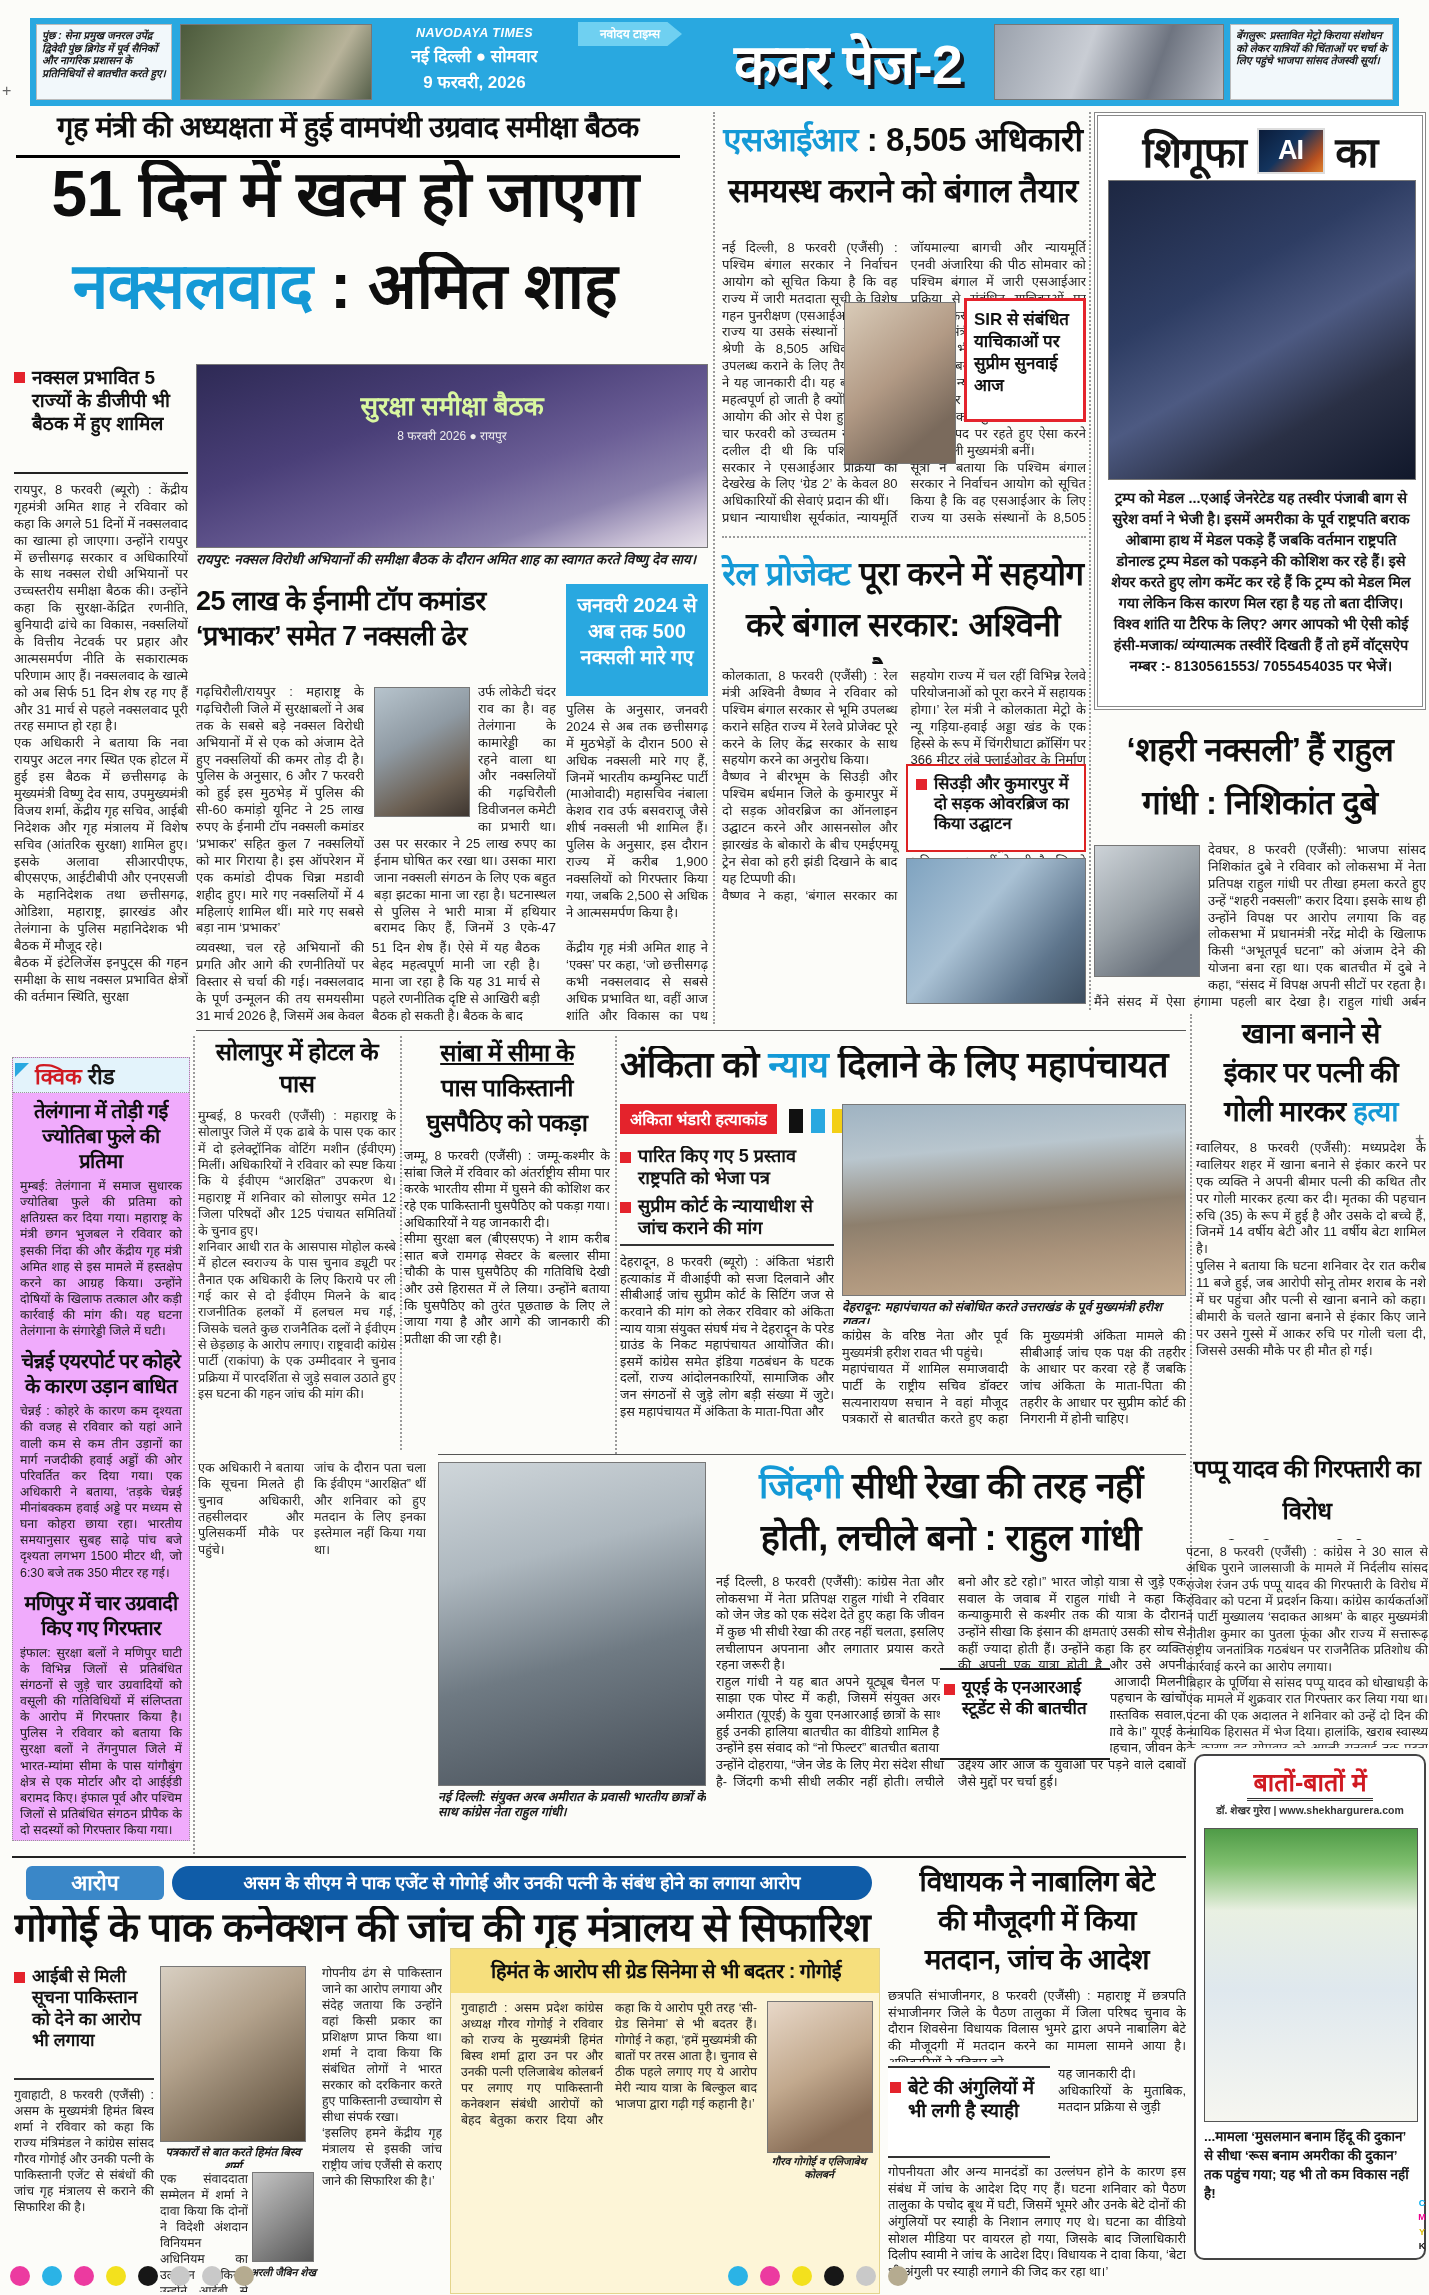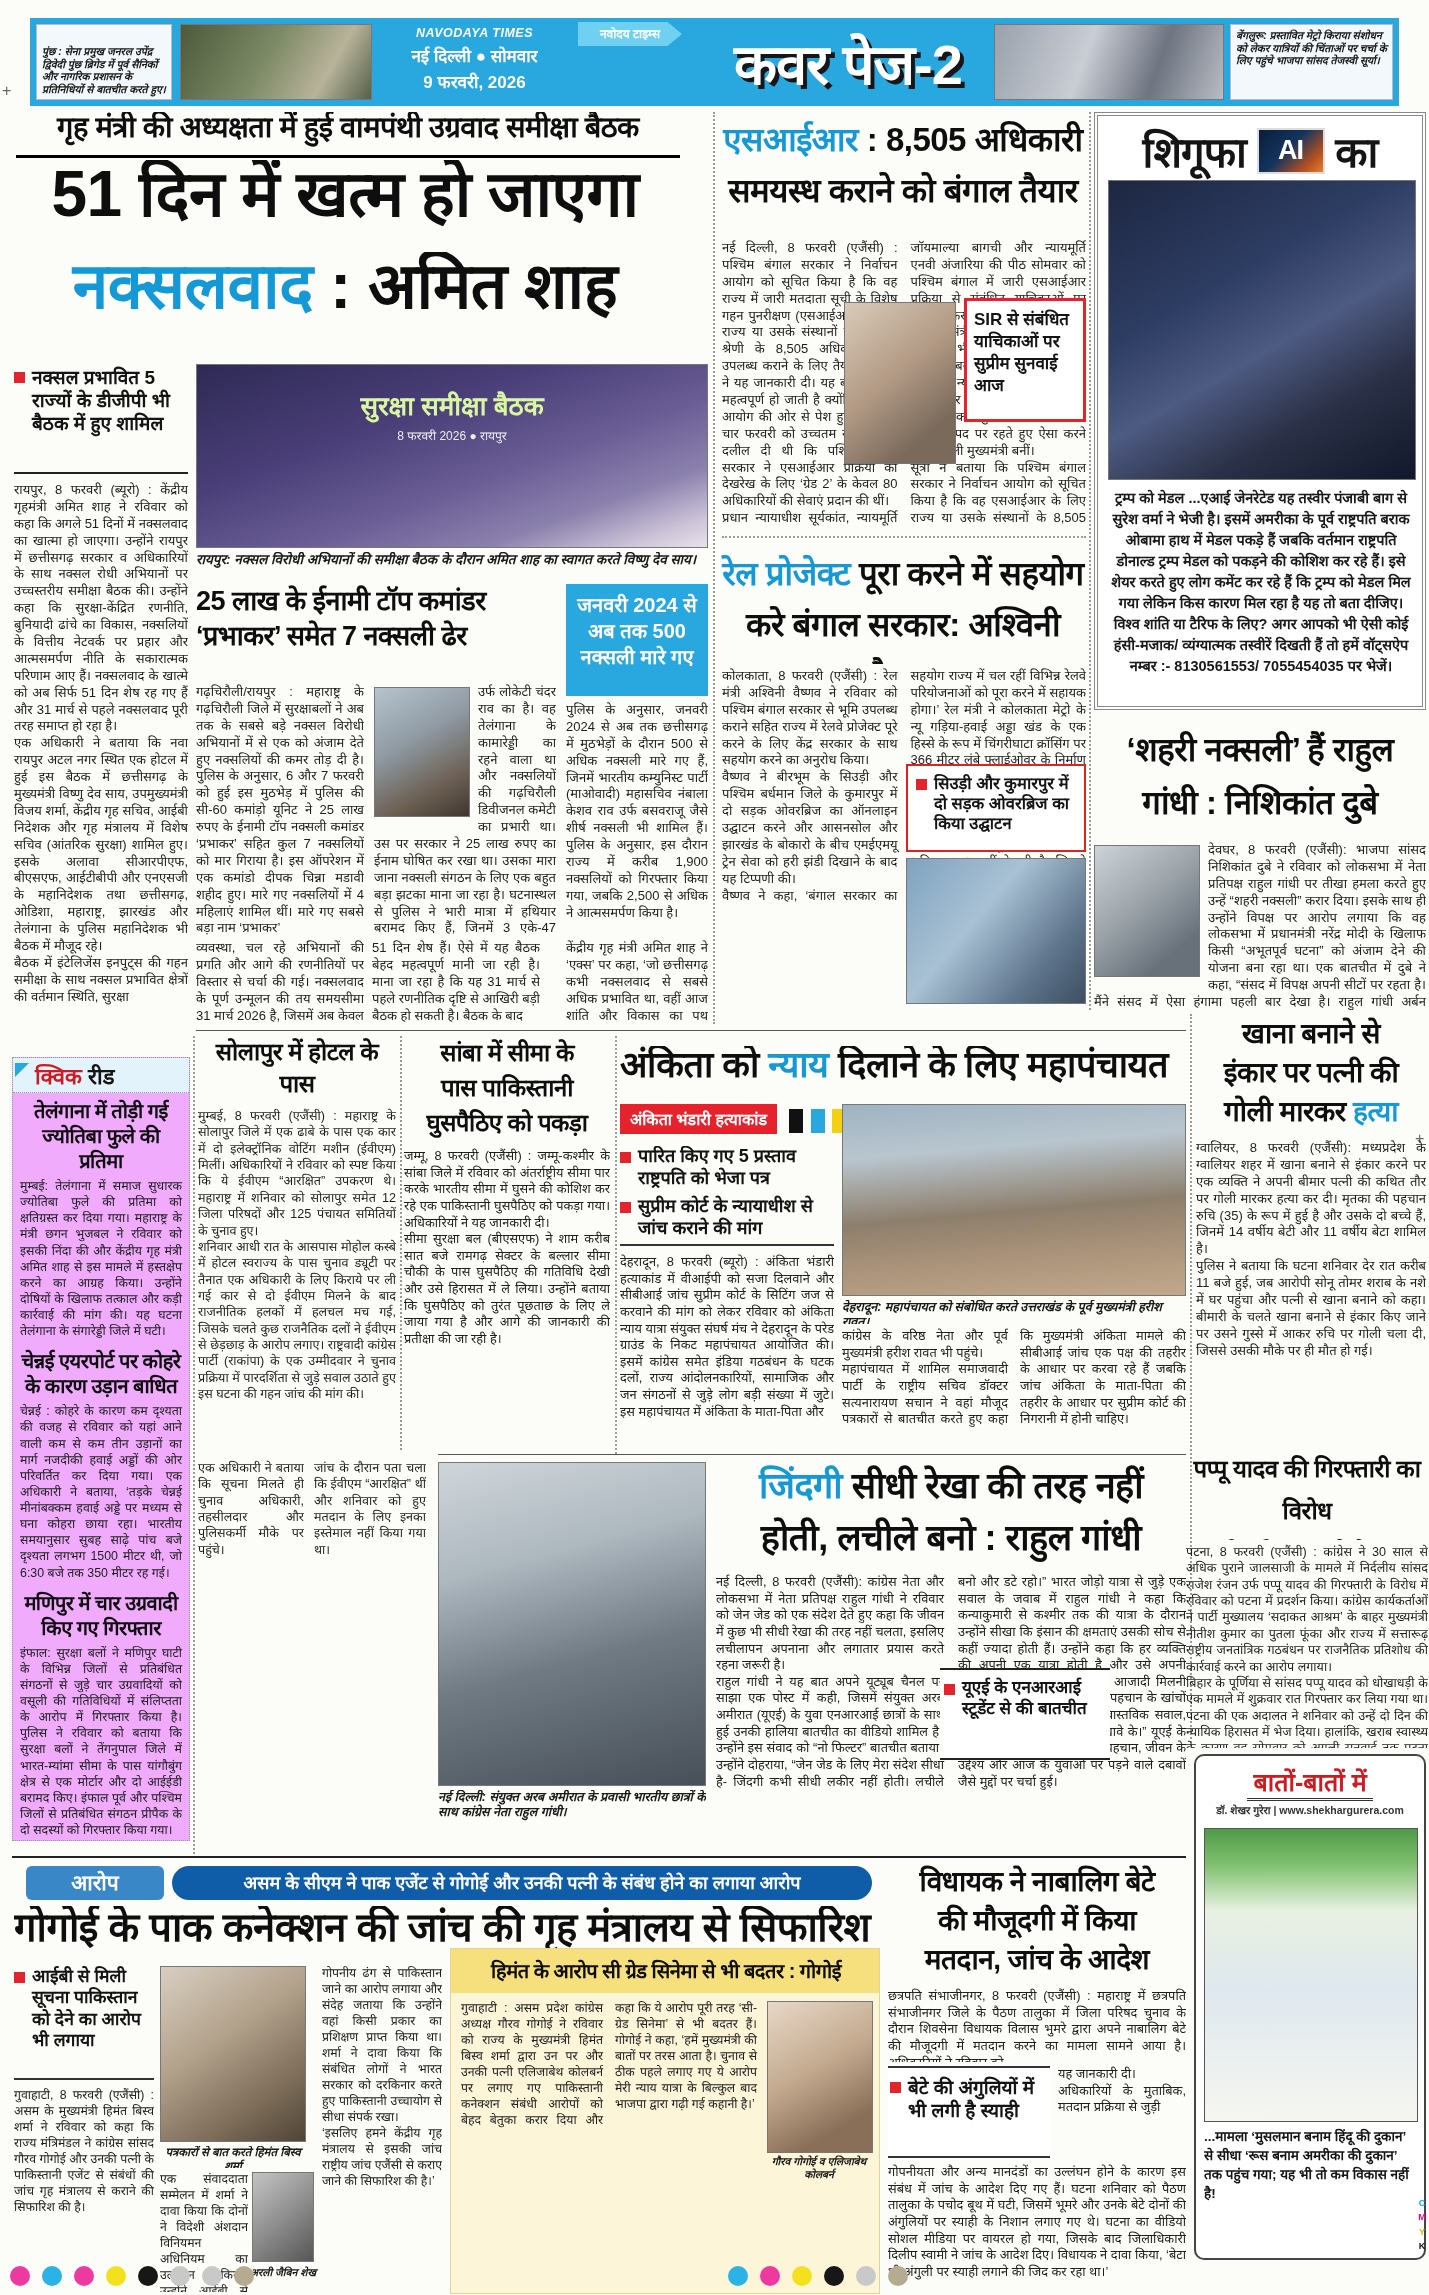--- a/index.html
+++ b/index.html
@@ -22,21 +22,21 @@
   .dot{display:inline-block;width:20px;height:20px;border-radius:50%;margin-right:12px;}
   .d1{background:#2bb3e6}.d2{background:#ec3aa0}.d3{background:#f3e11d}.d4{background:#171717}.d5{background:#c9c9c9}.d6{background:#b5ab90}
   .floatimg{float:left;margin:3px 8px 4px 0;border:1px solid #777;}
 </style>
 </head>
 <body>
 
 <div class="page">
 
   <div class="abs" style="left:30px;top:18px;width:1369px;height:88px;background:#29a8e0;">
-    <div class="abs whitebox" style="left:6px;top:6px;width:136px;height:76px;border:1px solid #bbb;padding:20px 5px;background:#f2f8fb;">
+    <div class="abs whitebox" style="left:6px;top:6px;width:136px;height:76px;border:1px solid #bbb;padding:4px 5px;background:#f2f8fb;">
       <div class="cap" style="font-size:10.5px;">पुंछ : सेना प्रमुख जनरल उपेंद्र द्विवेदी पुंछ ब्रिगेड में पूर्व सैनिकों और नागरिक प्रशासन के प्रतिनिधियों से बातचीत करते हुए।</div>
     </div>
     <div class="abs photo" style="left:150px;top:6px;width:192px;height:76px;background:linear-gradient(120deg,#4c5a3c,#7d8a66 45%,#b8b39a 75%,#56604a);"></div>
     <div class="abs" style="left:352px;top:8px;width:185px;height:74px;color:#fff;text-align:center;">
       <div style="font-style:italic;font-weight:800;font-size:12.5px;letter-spacing:.5px;">NAVODAYA TIMES</div>
       <div style="font-weight:800;font-size:17px;margin-top:4px;">नई दिल्ली ● सोमवार</div>
       <div style="font-weight:800;font-size:17px;margin-top:3px;">9 फरवरी, 2026</div>
     </div>
     <div class="abs" style="left:548px;top:4px;width:104px;height:24px;background:#6fd0f1;clip-path:polygon(0 0,86% 0,100% 50%,86% 100%,0 100%);color:#fff;font-weight:800;font-size:12px;text-align:center;line-height:24px;">
       <span>नवोदय टाइम्स</span>
@@ -196,21 +196,21 @@
   <div class="abs hl center" style="left:198px;top:1036px;width:198px;height:66px;font-size:24px;line-height:1.35;">
     <span style="display:block;">सोलापुर में होटल के पास</span>
     <span style="display:block;">कार में मिलीं दो ईवीएम</span>
   </div>
   <div class="abs bodytxt" style="left:198px;top:1108px;width:198px;height:342px;font-size:12.6px;">मुम्बई, 8 फरवरी (एजैंसी) : महाराष्ट्र के सोलापुर जिले में एक ढाबे के पास एक कार में दो इलेक्ट्रॉनिक वोटिंग मशीन (ईवीएम) मिलीं। अधिकारियों ने रविवार को स्पष्ट किया कि ये ईवीएम “आरक्षित” उपकरण थे। महाराष्ट्र में शनिवार को सोलापुर समेत 12 जिला परिषदों और 125 पंचायत समितियों के चुनाव हुए।
 शनिवार आधी रात के आसपास मोहोल कस्बे में होटल स्वराज्य के पास चुनाव ड्यूटी पर तैनात एक अधिकारी के लिए किराये पर ली गई कार से दो ईवीएम मिलने के बाद राजनीतिक हलकों में हलचल मच गई, जिसके चलते कुछ राजनैतिक दलों ने ईवीएम से छेड़छाड़ के आरोप लगाए। राष्ट्रवादी कांग्रेस पार्टी (राकांपा) के एक उम्मीदवार ने चुनाव प्रक्रिया में पारदर्शिता से जुड़े सवाल उठाते हुए इस घटना की गहन जांच की मांग की।</div>
   <div class="abs bodytxt" style="left:198px;top:1460px;width:106px;height:390px;font-size:12.6px;">एक अधिकारी ने बताया कि सूचना मिलते ही चुनाव अधिकारी, तहसीलदार और पुलिसकर्मी मौके पर पहुंचे।</div>
   <div class="abs bodytxt" style="left:314px;top:1460px;width:112px;height:390px;font-size:12.6px;">जांच के दौरान पता चला कि ईवीएम “आरक्षित” थीं और शनिवार को हुए मतदान के लिए इनका इस्तेमाल नहीं किया गया था।</div>
 
   <div class="abs hl center" style="left:404px;top:1036px;width:206px;height:106px;font-size:24px;line-height:1.45;">
-    <span style="display:block;">सांबा में सीमा के</span>
+    <span style="display:block;text-decoration:underline;">सांबा में सीमा के</span>
     <span style="display:block;">पास पाकिस्तानी</span>
     <span style="display:block;">घुसपैठिए को पकड़ा</span>
   </div>
   <div class="abs bodytxt" style="left:404px;top:1148px;width:206px;height:302px;font-size:12.8px;">जम्मू, 8 फरवरी (एजैंसी) : जम्मू-कश्मीर के सांबा जिले में रविवार को अंतर्राष्ट्रीय सीमा पार करके भारतीय सीमा में घुसने की कोशिश कर रहे एक पाकिस्तानी घुसपैठिए को पकड़ा गया। अधिकारियों ने यह जानकारी दी।
 सीमा सुरक्षा बल (बीएसएफ) ने शाम करीब सात बजे रामगढ़ सेक्टर के बल्लार सीमा चौकी के पास घुसपैठिए की गतिविधि देखी और उसे हिरासत में ले लिया। उन्होंने बताया कि घुसपैठिए को तुरंत पूछताछ के लिए ले जाया गया है और आगे की जानकारी की प्रतीक्षा की जा रही है।</div>
 
   <div class="abs hl" style="left:620px;top:1046px;width:566px;height:52px;font-size:36px;">
     <span>अंकिता को </span><span class="blue">न्याय</span><span> दिलाने के लिए महापंचायत</span>
   </div>
   <div class="abs" style="left:620px;top:1104px;width:566px;height:34px;">

